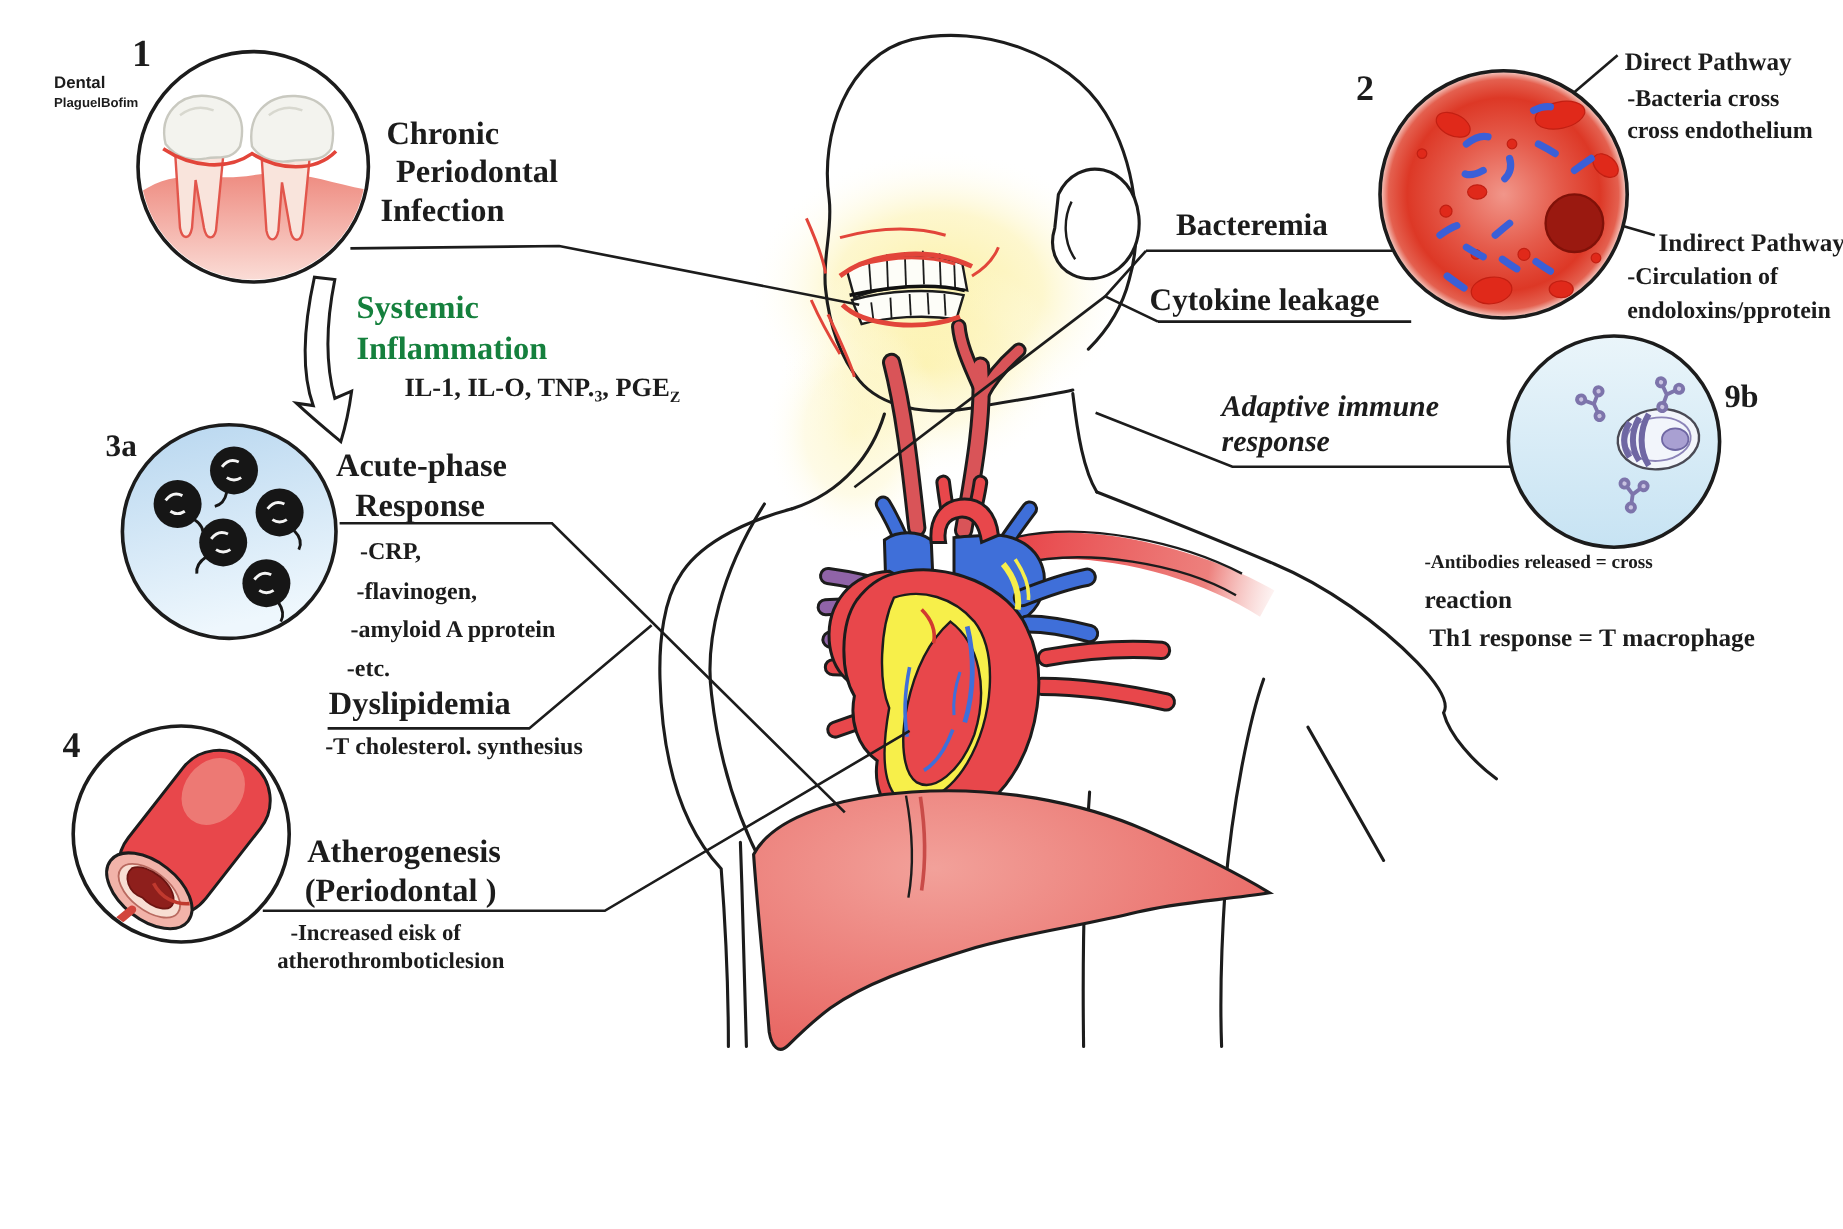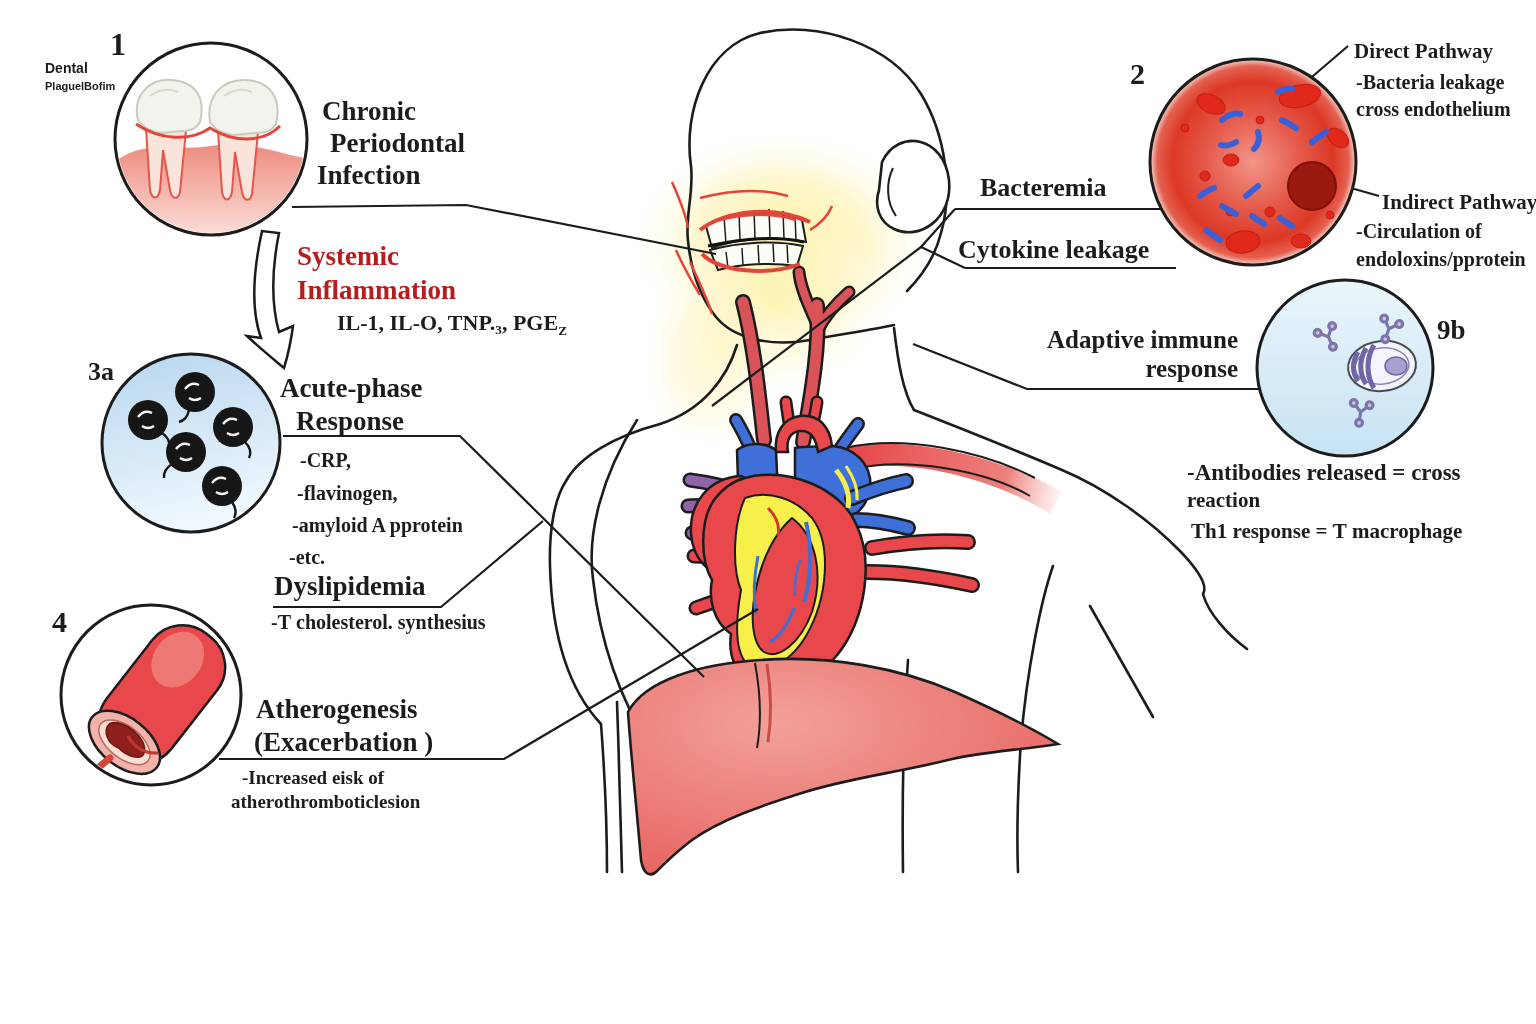--- a/index.html
+++ b/index.html
@@ -1,27 +1,27 @@
 <!DOCTYPE html>
 <html><head>
 <meta charset="utf-8">
 <style>
   html,body{margin:0;padding:0;}
   body{width:1536px;height:1024px;position:relative;overflow:hidden;background:#ffffff;
        font-family:"Liberation Serif","DejaVu Serif",serif;}
   #stage{position:absolute;left:0;top:0;width:1536px;height:1024px;}
   svg.art{position:absolute;left:0;top:0;}
   .t{position:absolute;font-weight:bold;color:#1c1c1c;white-space:nowrap;line-height:1.05;}
-  .red{color:#b91c1c;}
+  .red{color:#15803d;}
   .sans{font-family:"Liberation Sans","DejaVu Sans",sans-serif;}
   .num{font-size:30px;}
   .big{font-size:27px;}
   .mid{font-size:21px;}
   .small{font-size:20px;}
-  .right{text-align:right;}
+  .right{text-align:left;font-style:italic;}
   sub{font-size:0.6em;}
 </style>
 </head>
 <body>
 
 <div id="stage">
 
 <svg class="art" width="1536" height="1024" viewBox="0 0 1536 1024">
   <defs>
     <radialGradient id="glowG">
@@ -383,35 +383,35 @@
 <div class="t small" style="left:300px;top:450px">-CRP,</div>
 <div class="t small" style="left:297px;top:483px">-flavinogen,</div>
 <div class="t small" style="left:292px;top:515px">-amyloid A pprotein</div>
 <div class="t small" style="left:289px;top:547px">-etc.</div>
 
 <div class="t big" style="left:274px;top:572px">Dyslipidemia</div>
 <div class="t small" style="left:271px;top:612px">-Ƭ cholesterol. synthesius</div>
 
 <div class="t num" style="left:52px;top:606px">4</div>
 <div class="t big" style="left:256px;top:695px">Atherogenesis</div>
-<div class="t big" style="left:254px;top:728px">(Exacerbation )</div>
+<div class="t big" style="left:254px;top:728px">(Periodontal )</div>
 <div class="t" style="left:242px;top:768px;font-size:19px">-Increased eisk of</div>
 <div class="t" style="left:231px;top:792px;font-size:19px">atherothromboticlesion</div>
 
 <div class="t num" style="left:1130px;top:58px">2</div>
 <div class="t mid" style="left:1354px;top:40px">Direct Pathway</div>
-<div class="t mid" style="left:1356px;top:72px;font-size:20px">-Bacteria leakage</div>
+<div class="t mid" style="left:1356px;top:72px;font-size:20px">-Bacteria cross</div>
 <div class="t mid" style="left:1356px;top:99px;font-size:20px">cross endothelium</div>
 <div class="t mid" style="left:1382px;top:191px">Indirect Pathway</div>
 <div class="t mid" style="left:1356px;top:221px;font-size:20px">-Circulation of</div>
 <div class="t mid" style="left:1356px;top:249px;font-size:20px">endoloxins/pprotein</div>
 
 <div class="t big" style="left:980px;top:174px;font-size:26px">Bacteremia</div>
 <div class="t big" style="left:958px;top:236px;font-size:26px">Cytokine leakage</div>
 
 <div class="t big right" style="left:1018px;top:327px;width:220px;font-size:25px">Adaptive immune</div>
 <div class="t big right" style="left:1018px;top:356px;width:220px;font-size:25px">response</div>
 <div class="t num" style="left:1437px;top:316px;font-size:27px">9b</div>
-<div class="t" style="left:1187px;top:461px;font-size:23px">-Antibodies released = cross</div>
+<div class="t" style="left:1187px;top:461px;font-size:16px">-Antibodies released = cross</div>
 <div class="t" style="left:1187px;top:489px;font-size:21px">reaction</div>
 <div class="t" style="left:1191px;top:520px;font-size:21px">Th1 response  = Ƭ macrophage</div>
 
 </div>
 
 </body></html>

